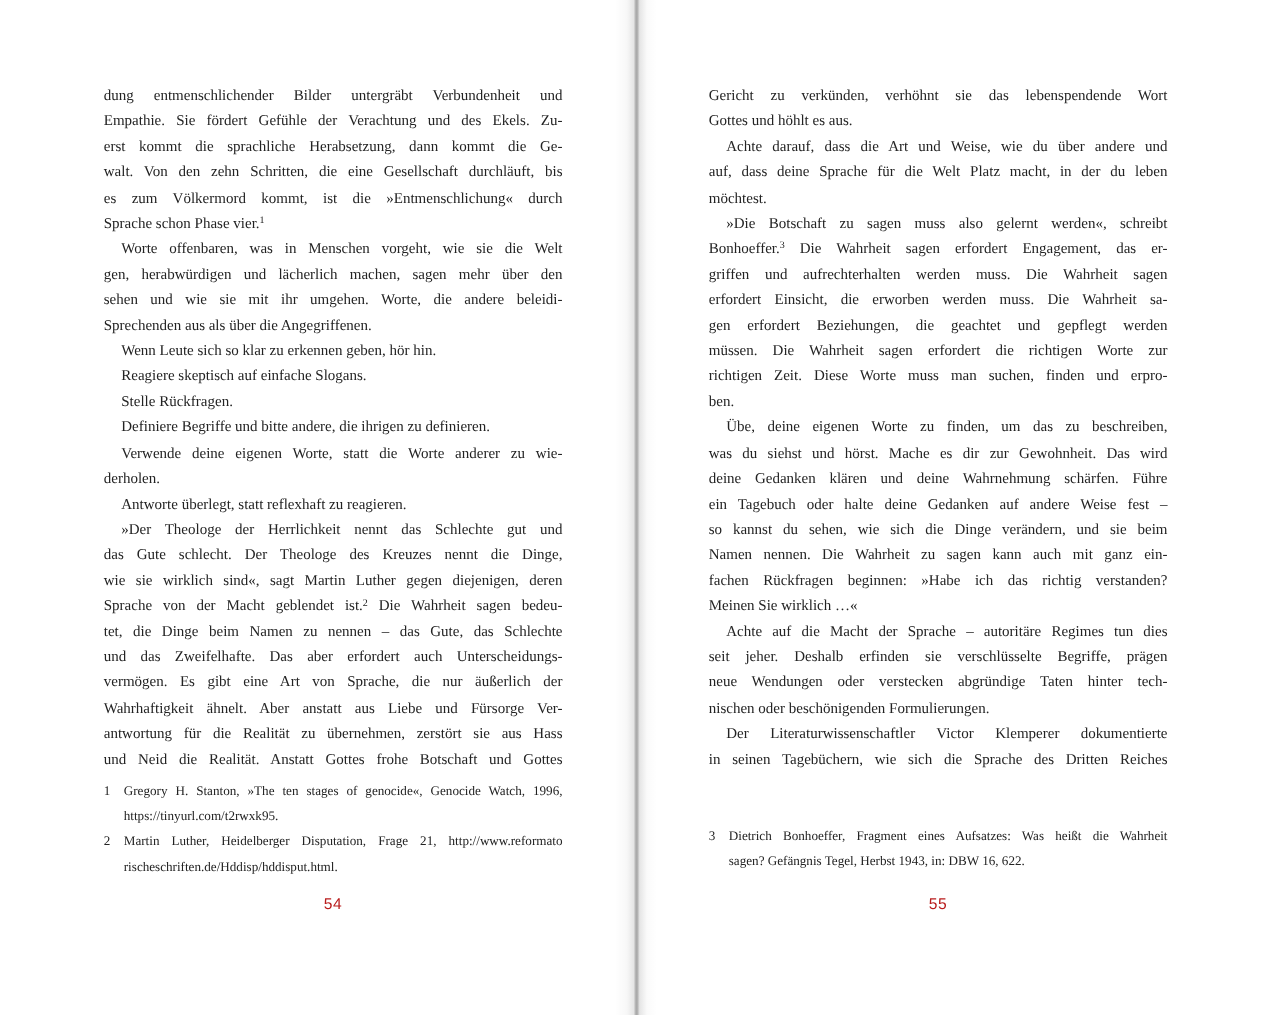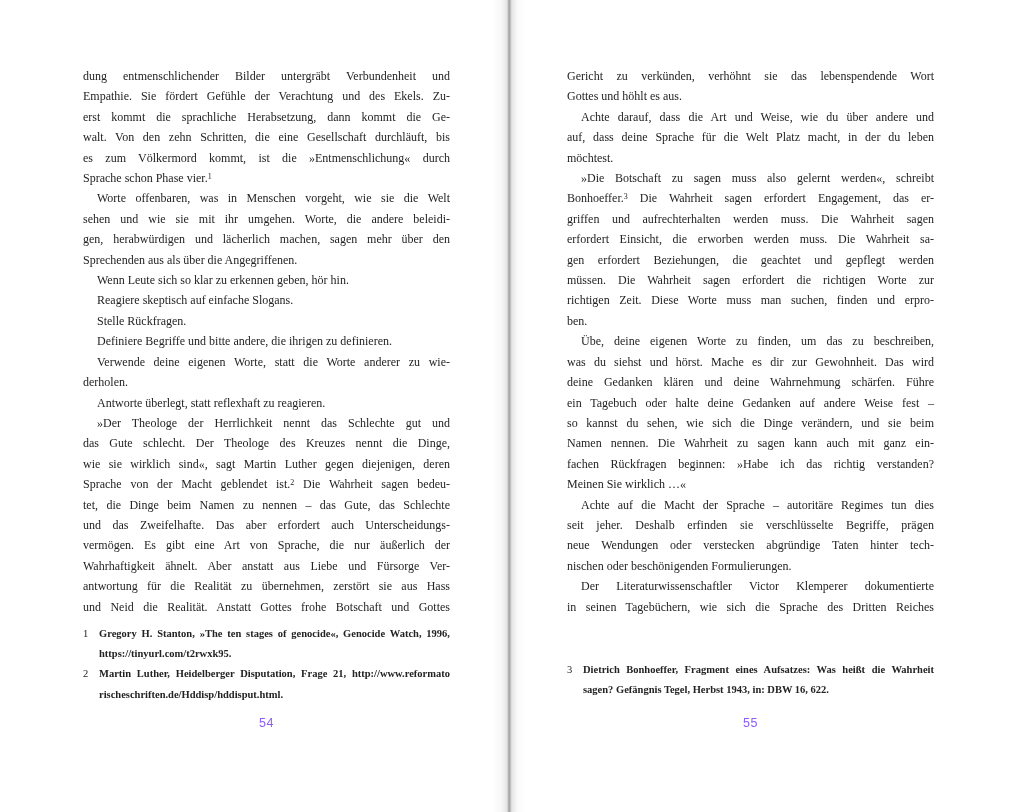--- a/index.html
+++ b/index.html
@@ -39,26 +39,26 @@
   .line.indent{text-indent:14px;}
   sup{font-size:8px;line-height:0;vertical-align:3.5px;}
   .footnotes{
     position:absolute;width:367px;
     font-size:10.5px;line-height:20.2px;
   }
   #fn-left{left:83px;top:624px;}
   #fn-right{left:567px;top:660px;}
   .footnote{display:flex;}
   .fn-num{flex:0 0 16px;width:16px;}
-  .fn-text{flex:1;min-width:0;font-weight:bold;}
+  .fn-text{flex:1;min-width:0;}
   .page-number{
     position:absolute;top:716px;width:367px;
     text-align:center;
     font-family:"Liberation Sans",sans-serif;
-    font-size:12.5px;color:#8b5cf6;
+    font-size:12.5px;color:#b91c1c;
     letter-spacing:0.5px;
   }
   #pn-left{left:83px;}
   #pn-right{left:567px;}
 </style>
 </head>
 <body>
 
 <div class="spread">
   <div class="gutter"></div>
@@ -67,22 +67,22 @@
       <div class="para">
         <div class="line">dung entmenschlichender Bilder untergräbt Verbundenheit und</div>
         <div class="line">Empathie. Sie fördert Gefühle der Verachtung und des Ekels. Zu-</div>
         <div class="line">erst kommt die sprachliche Herabsetzung, dann kommt die Ge-</div>
         <div class="line">walt. Von den zehn Schritten, die eine Gesellschaft durchläuft, bis</div>
         <div class="line">es zum Völkermord kommt, ist die »Entmenschlichung« durch</div>
         <div class="line last">Sprache schon Phase vier.<sup>1</sup></div>
       </div>
       <div class="para">
         <div class="line indent">Worte offenbaren, was in Menschen vorgeht, wie sie die Welt</div>
+        <div class="line">gen, herabwürdigen und lächerlich machen, sagen mehr über den</div>
         <div class="line">sehen und wie sie mit ihr umgehen. Worte, die andere beleidi-</div>
-        <div class="line">gen, herabwürdigen und lächerlich machen, sagen mehr über den</div>
         <div class="line last">Sprechenden aus als über die Angegriffenen.</div>
       </div>
       <div class="para">
         <div class="line indent last">Wenn Leute sich so klar zu erkennen geben, hör hin.</div>
       </div>
       <div class="para">
         <div class="line indent last">Reagiere skeptisch auf einfache Slogans.</div>
       </div>
       <div class="para">
         <div class="line indent last">Stelle Rückfragen.</div>

